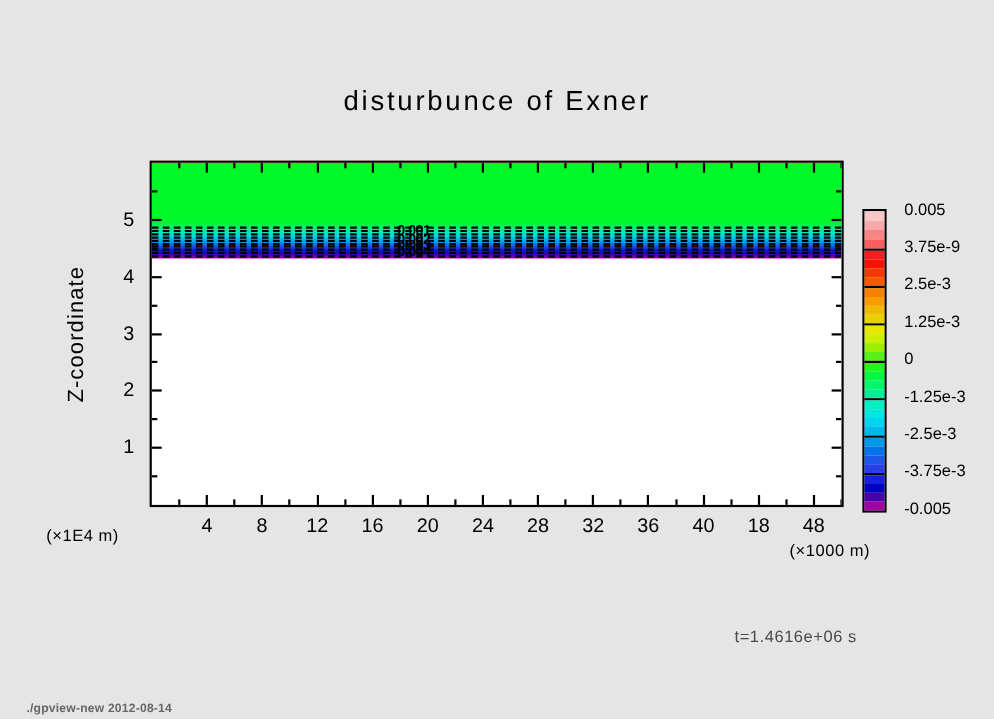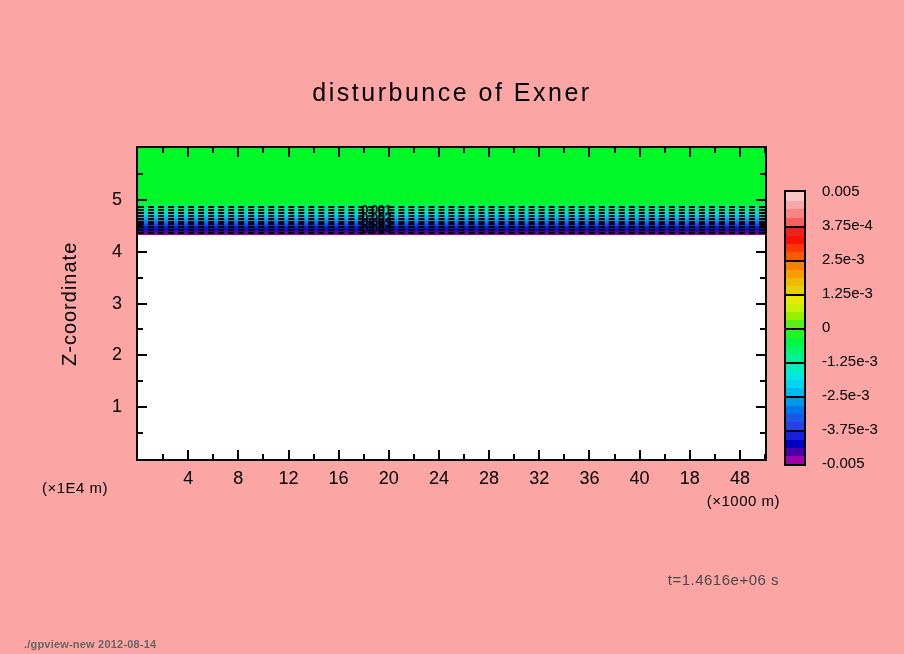--- a/index.html
+++ b/index.html
@@ -1,34 +1,34 @@
 <!DOCTYPE html>
 <html><head>
 <meta charset="utf-8">
 <style>
   html,body{margin:0;padding:0;width:904px;height:654px;background:#ffffff;overflow:hidden;
             font-family:"Liberation Sans",sans-serif;color:#000;}
-  .canvas{position:relative;width:904px;height:654px;background:#fca5a5;}
+  .canvas{position:relative;width:904px;height:654px;background:#e5e5e5;}
   .title{position:absolute;left:0;right:0;top:78px;text-align:center;font-size:25px;
          letter-spacing:2.5px;white-space:pre;}
   .plot{position:absolute;left:136px;top:146px;width:627px;height:311px;border:2px solid #000;
         background:#fff;overflow:hidden;}
   .band{position:absolute;left:0;top:0;width:100%;height:87px;}
   .c-line{position:absolute;left:0;width:100%;height:0;border-top:2px dashed #000;}
   .c-label{position:absolute;font-size:13px;font-weight:bold;letter-spacing:-0.5px;line-height:13px;}
   .tick{position:absolute;background:#000;}
   .xlab{position:absolute;width:44px;text-align:center;font-size:18px;top:468px;}
   .ylab{position:absolute;width:36px;text-align:right;font-size:18px;left:86px;}
   .yaxis-title{position:absolute;left:58px;top:148px;height:311px;width:30px;
                writing-mode:vertical-rl;transform:rotate(180deg);text-align:center;
                font-size:20px;letter-spacing:1px;}
   .xaxis-title{position:absolute;left:0;right:0;top:517px;text-align:center;font-size:20px;
                letter-spacing:1px;}
   .yunit{position:absolute;left:42px;top:479px;font-size:15px;letter-spacing:0.5px;}
-  .xunit{position:absolute;right:124px;top:492px;font-size:15px;letter-spacing:0.5px;}
+  .xunit{position:absolute;right:113px;top:492px;font-size:15px;letter-spacing:0.5px;}
   .cinterval{position:absolute;left:0;right:0;top:566px;text-align:center;font-size:17px;
              letter-spacing:0.5px;}
   .timelabel{position:absolute;right:125px;top:571px;font-size:15px;color:#4a4a4a;
              letter-spacing:0.5px;}
   .colorbar{position:absolute;left:784px;top:190px;width:18px;height:272px;border:2px solid #000;}
   .cb-seg{position:relative;width:100%;height:12.5%;box-sizing:border-box;border-top:2px solid #000;}
   .cb-seg:first-child{border-top:none;}
   .cb-step{width:100%;height:25%;}
   .cb-lab{position:absolute;left:822px;font-size:15px;line-height:19px;}
   .footer{position:absolute;top:638px;font-size:11px;font-weight:bold;color:#666;
@@ -202,21 +202,21 @@
     <div class="xlab" style="left: 567.4px;">36</div>
     <div class="xlab" style="left: 617.6px;">40</div>
     <div class="xlab" style="left: 667.8px;">18</div>
     <div class="xlab" style="left: 717.9px;">48</div>
     <div class="ylab" style="top: 188.8px;">5</div>
     <div class="ylab" style="top: 240.7px;">4</div>
     <div class="ylab" style="top: 292.5px;">3</div>
     <div class="ylab" style="top: 344.3px;">2</div>
     <div class="ylab" style="top: 396.2px;">1</div>
     <div class="cb-lab" style="top: 181px;">0.005</div>
-    <div class="cb-lab" style="top: 215px;">3.75e-4</div>
+    <div class="cb-lab" style="top: 215px;">3.75e-9</div>
     <div class="cb-lab" style="top: 249px;">2.5e-3</div>
     <div class="cb-lab" style="top: 283px;">1.25e-3</div>
     <div class="cb-lab" style="top: 317px;">0</div>
     <div class="cb-lab" style="top: 351px;">-1.25e-3</div>
     <div class="cb-lab" style="top: 385px;">-2.5e-3</div>
     <div class="cb-lab" style="top: 419px;">-3.75e-3</div>
     <div class="cb-lab" style="top: 453px;">-0.005</div>
   </div>
 
 </body></html>

